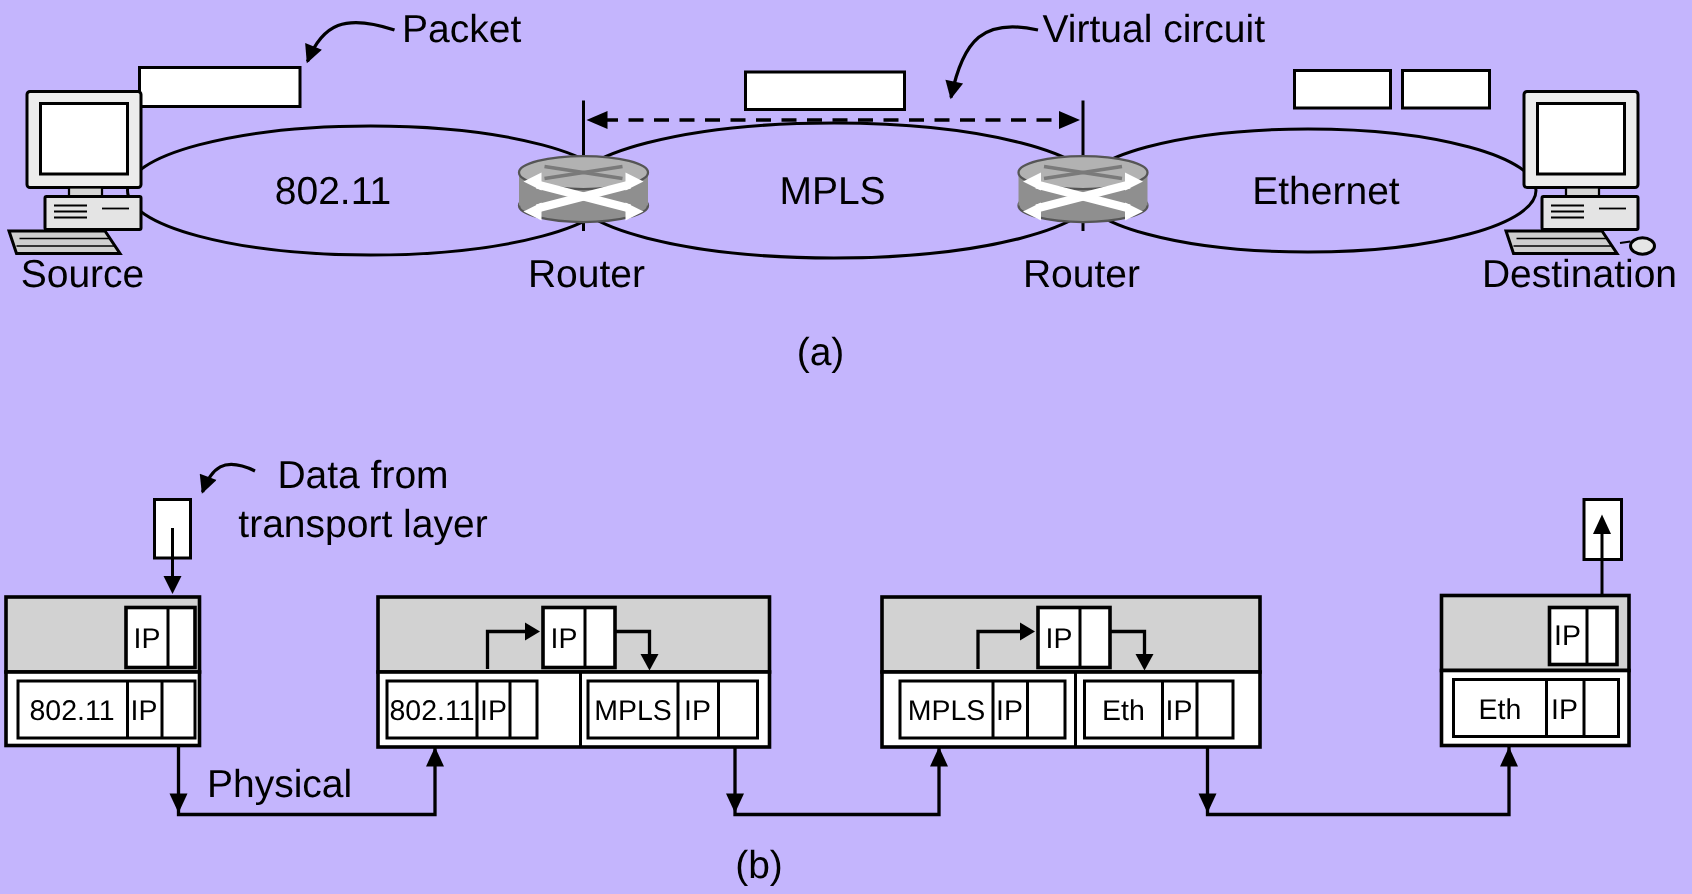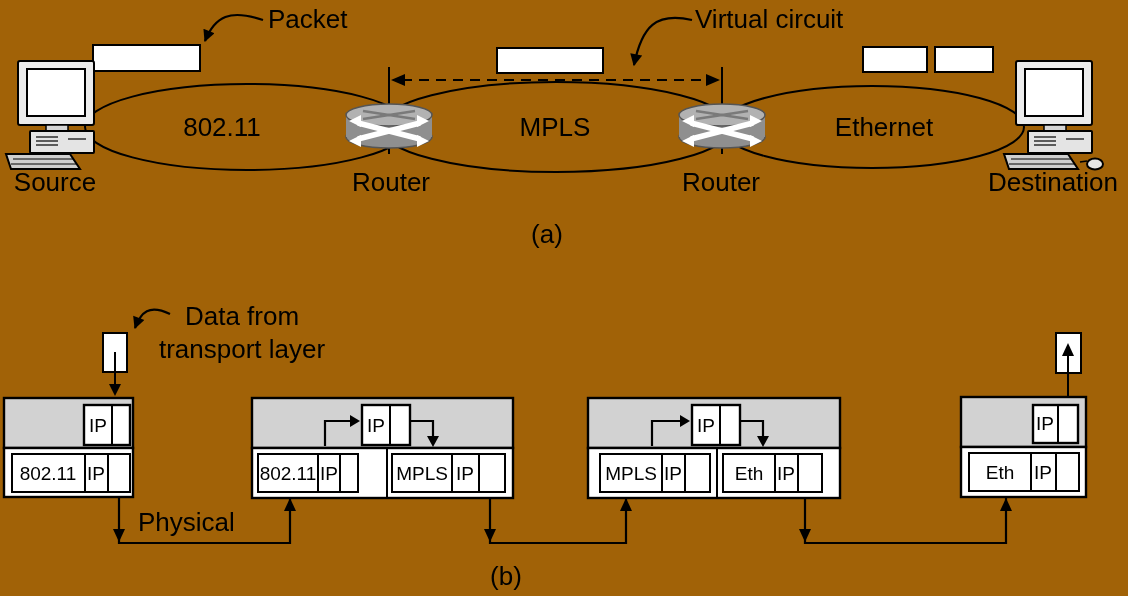--- a/index.html
+++ b/index.html
@@ -1,16 +1,16 @@
 <!DOCTYPE html>
 <html><head>
 <meta charset="utf-8">
 <style>
   html,body{margin:0;padding:0;background:#ffffff;}
-  .canvas{position:relative;width:1128px;height:596px;background:#a16207;overflow:hidden;}
+  .canvas{position:relative;width:1128px;height:596px;background:#c4b5fd;overflow:hidden;}
   svg{display:block;}
   text{font-family:"Liberation Sans","DejaVu Sans",sans-serif;fill:#000;}
   .lbl{font-size:26px;}
   .cell{font-size:19px;}
   .mid{text-anchor:middle;}
 </style>
 </head>
 <body>
 
 <div class="canvas">

